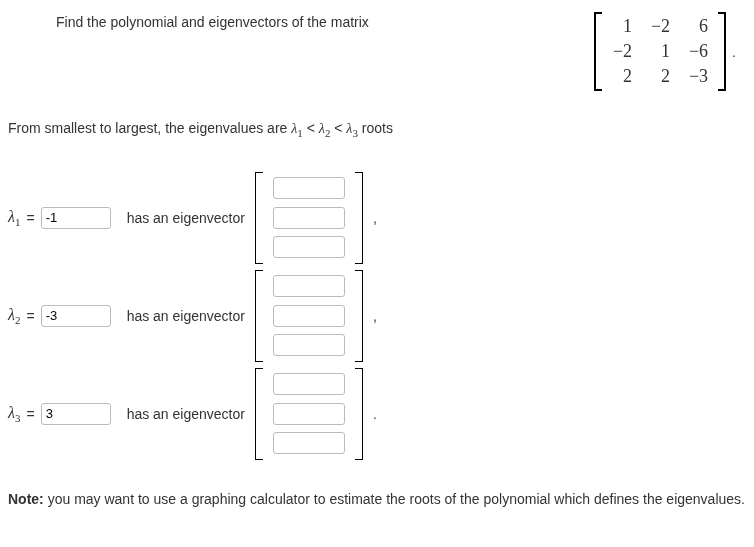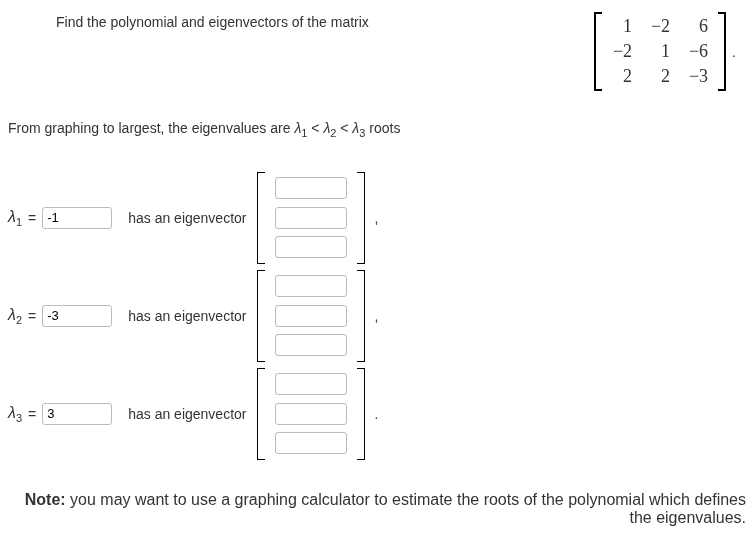--- a/index.html
+++ b/index.html
@@ -38,21 +38,21 @@
   .matrix-grid {
     display: grid;
     grid-template-columns: repeat(3, auto);
     gap: 4px 18px;
     padding: 4px 6px;
   }
   .matrix-grid > span { text-align: right; min-width: 20px; white-space: nowrap;}
   .period { margin-left: 6px; font-family: Arial; font-size:14px; color:#333; align-self:center;}
   
   .order-line { margin-top: 90px; margin-bottom: 30px; }
-  .math-italic { font-family: Liberation Sans, sans-serif; font-style: italic; text-align: right; }
+  .math-italic { font-family: Liberation Serif, serif; font-style: italic; text-align: right; }
   .sub { font-size: 11px; vertical-align: sub; font-style: normal;}
   
   .eigen-row {
     display: flex;
     align-items: center;
     height: 98px;
   }
   .eigen-label { font-family: "Times New Roman", serif; font-size:16px;}
   .eq { margin: 0 6px; }
   input.val {
@@ -81,21 +81,21 @@
   input.vcell {
     width: 72px;
     height: 22px;
     padding: 2px 4px;
     border: 1px solid #bbb;
     border-radius: 3px;
     font-size: 13px;
   }
   .after { margin-left: 10px; }
   
-  .note { margin-top: 28px; font-size: 16px; text-align: right; }
+  .note { margin-top: 28px; font-size: 14px; }
   .note b { font-weight: bold; }
 </style>
 </head>
 <body>
 
 <div class="prompt-row">
   <div class="prompt-text">Find the polynomial and eigenvectors of the matrix</div>
 </div>
 
 <div class="matrix-block">
@@ -111,21 +111,21 @@
       <span>2</span>
       <span>2</span>
       <span>−3</span>
     </div>
     <div class="bracket right"></div>
   </div>
   <span class="period">.</span>
 </div>
 
 <div class="order-line">
-  <span>From graphing to largest, the eigenvalues are </span><span class="math-italic"><span>λ</span><span class="sub">1</span></span><span> &lt; </span><span class="math-italic"><span>λ</span><span class="sub">2</span></span><span> &lt; </span><span class="math-italic"><span>λ</span><span class="sub">3</span></span><span> roots</span>
+  <span>From smallest to largest, the eigenvalues are </span><span class="math-italic"><span>λ</span><span class="sub">1</span></span><span> &lt; </span><span class="math-italic"><span>λ</span><span class="sub">2</span></span><span> &lt; </span><span class="math-italic"><span>λ</span><span class="sub">3</span></span><span> roots</span>
 </div>
 
 <div class="eigen-row">
   <span class="eigen-label"><span class="math-italic"><span>λ</span><span class="sub">1</span></span></span>
   <span class="eq">=</span>
   <input class="val" type="text" value="-1" style="">
   <span class="has-text">has an eigenvector</span>
   <div class="vec">
     <div class="bracket left"></div>
     <div class="vec-inputs">

